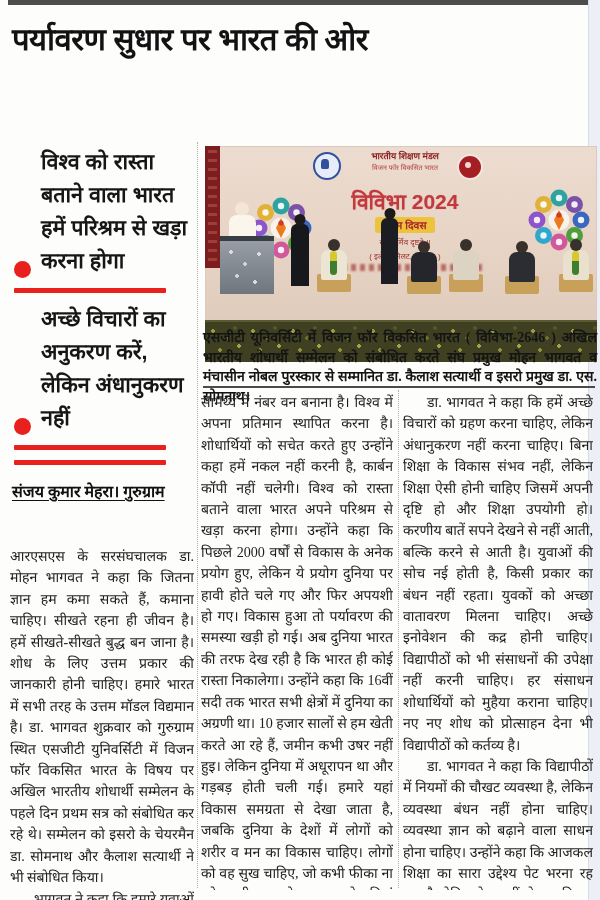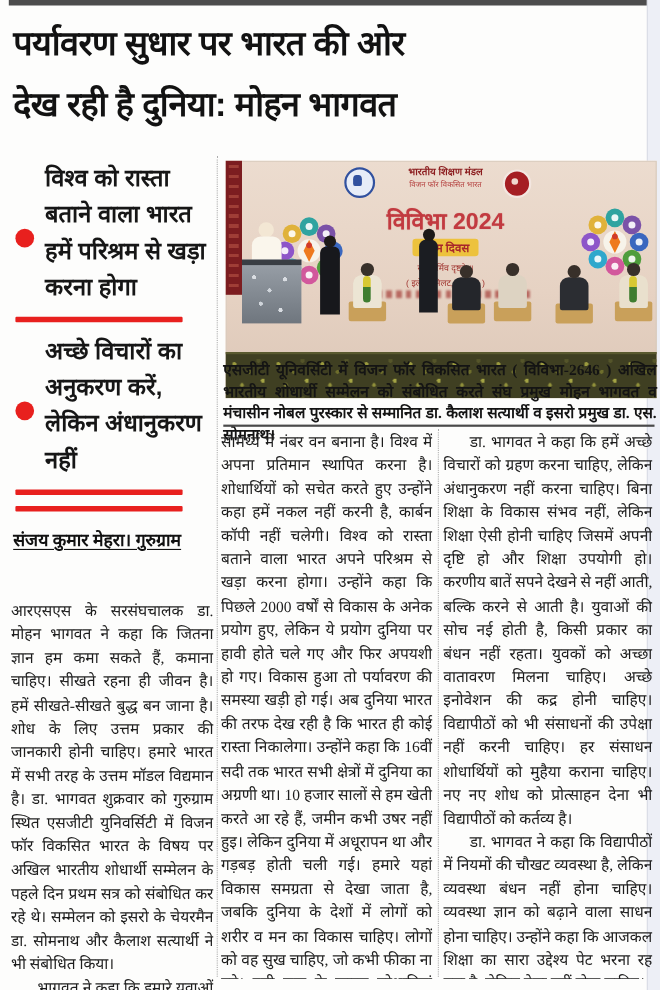--- a/index.html
+++ b/index.html
@@ -13,21 +13,21 @@
   .abs{position:absolute;}
   
   .top-bar{left:8px;top:0;width:581px;height:5px;background:#4d4d4d;}
   .edge-strip{left:588px;top:0;width:12px;height:900px;background:#edeff6;border-left:1px solid #d9dce6;}
   
   .headline{left:12px;top:12px;width:575px;
     font-family:"Liberation Sans","DejaVu Sans",sans-serif;
     font-weight:800;font-size:31px;line-height:55px;color:#121212;letter-spacing:-.5px;}
   
   .hl-col{left:10px;top:140px;width:184px;}
-  .hl-item{display:flex;align-items:center;margin-top:6px;
+  .hl-item{display:flex;align-items:flex-end;margin-top:6px;
     font-family:"Liberation Sans","DejaVu Sans",sans-serif;
     font-weight:700;font-size:21.5px;line-height:33px;color:#161616;}
   .dot{flex:0 0 auto;width:17px;height:17px;border-radius:50%;background:#e8201e;margin:9px 10px 0 4px;}
   .red-rule{height:5px;background:#e8201e;width:152px;margin:10px 0 10px 4px;border-radius:1px;}
   .byline{margin:16px 0 0 2px;font-weight:700;font-size:16px;line-height:22px;
     font-family:"Liberation Serif","DejaVu Serif",serif;
     text-decoration:underline;text-underline-offset:3px;color:#111;}
   
   .bodycol{font-size:14.1px;line-height:21.4px;text-align:justify;color:#1d1d1d;overflow:hidden;}
   .col1{left:10px;top:546px;width:184px;height:372px;}
@@ -104,21 +104,20 @@
   .caption-rule{left:203px;top:386px;width:392px;height:2px;background:#4a4a4a;}
 </style>
 </head>
 <body>
 
 <div class="abs top-bar"></div>
 <div class="abs edge-strip"></div>
 
 <div class="abs headline">
   <div>पर्यावरण सुधार पर भारत की ओर</div>
-  <div>देख रही है दुनिया: मोहन भागवत</div>
 </div>
 
 <div class="abs hl-col">
   <div class="hl-item">
     <span class="dot"></span>
     <span>विश्व को रास्ता बताने वाला भारत हमें परिश्रम से खड़ा करना होगा</span>
   </div>
   <div class="red-rule"></div>
   <div class="hl-item">
     <span class="dot"></span>

